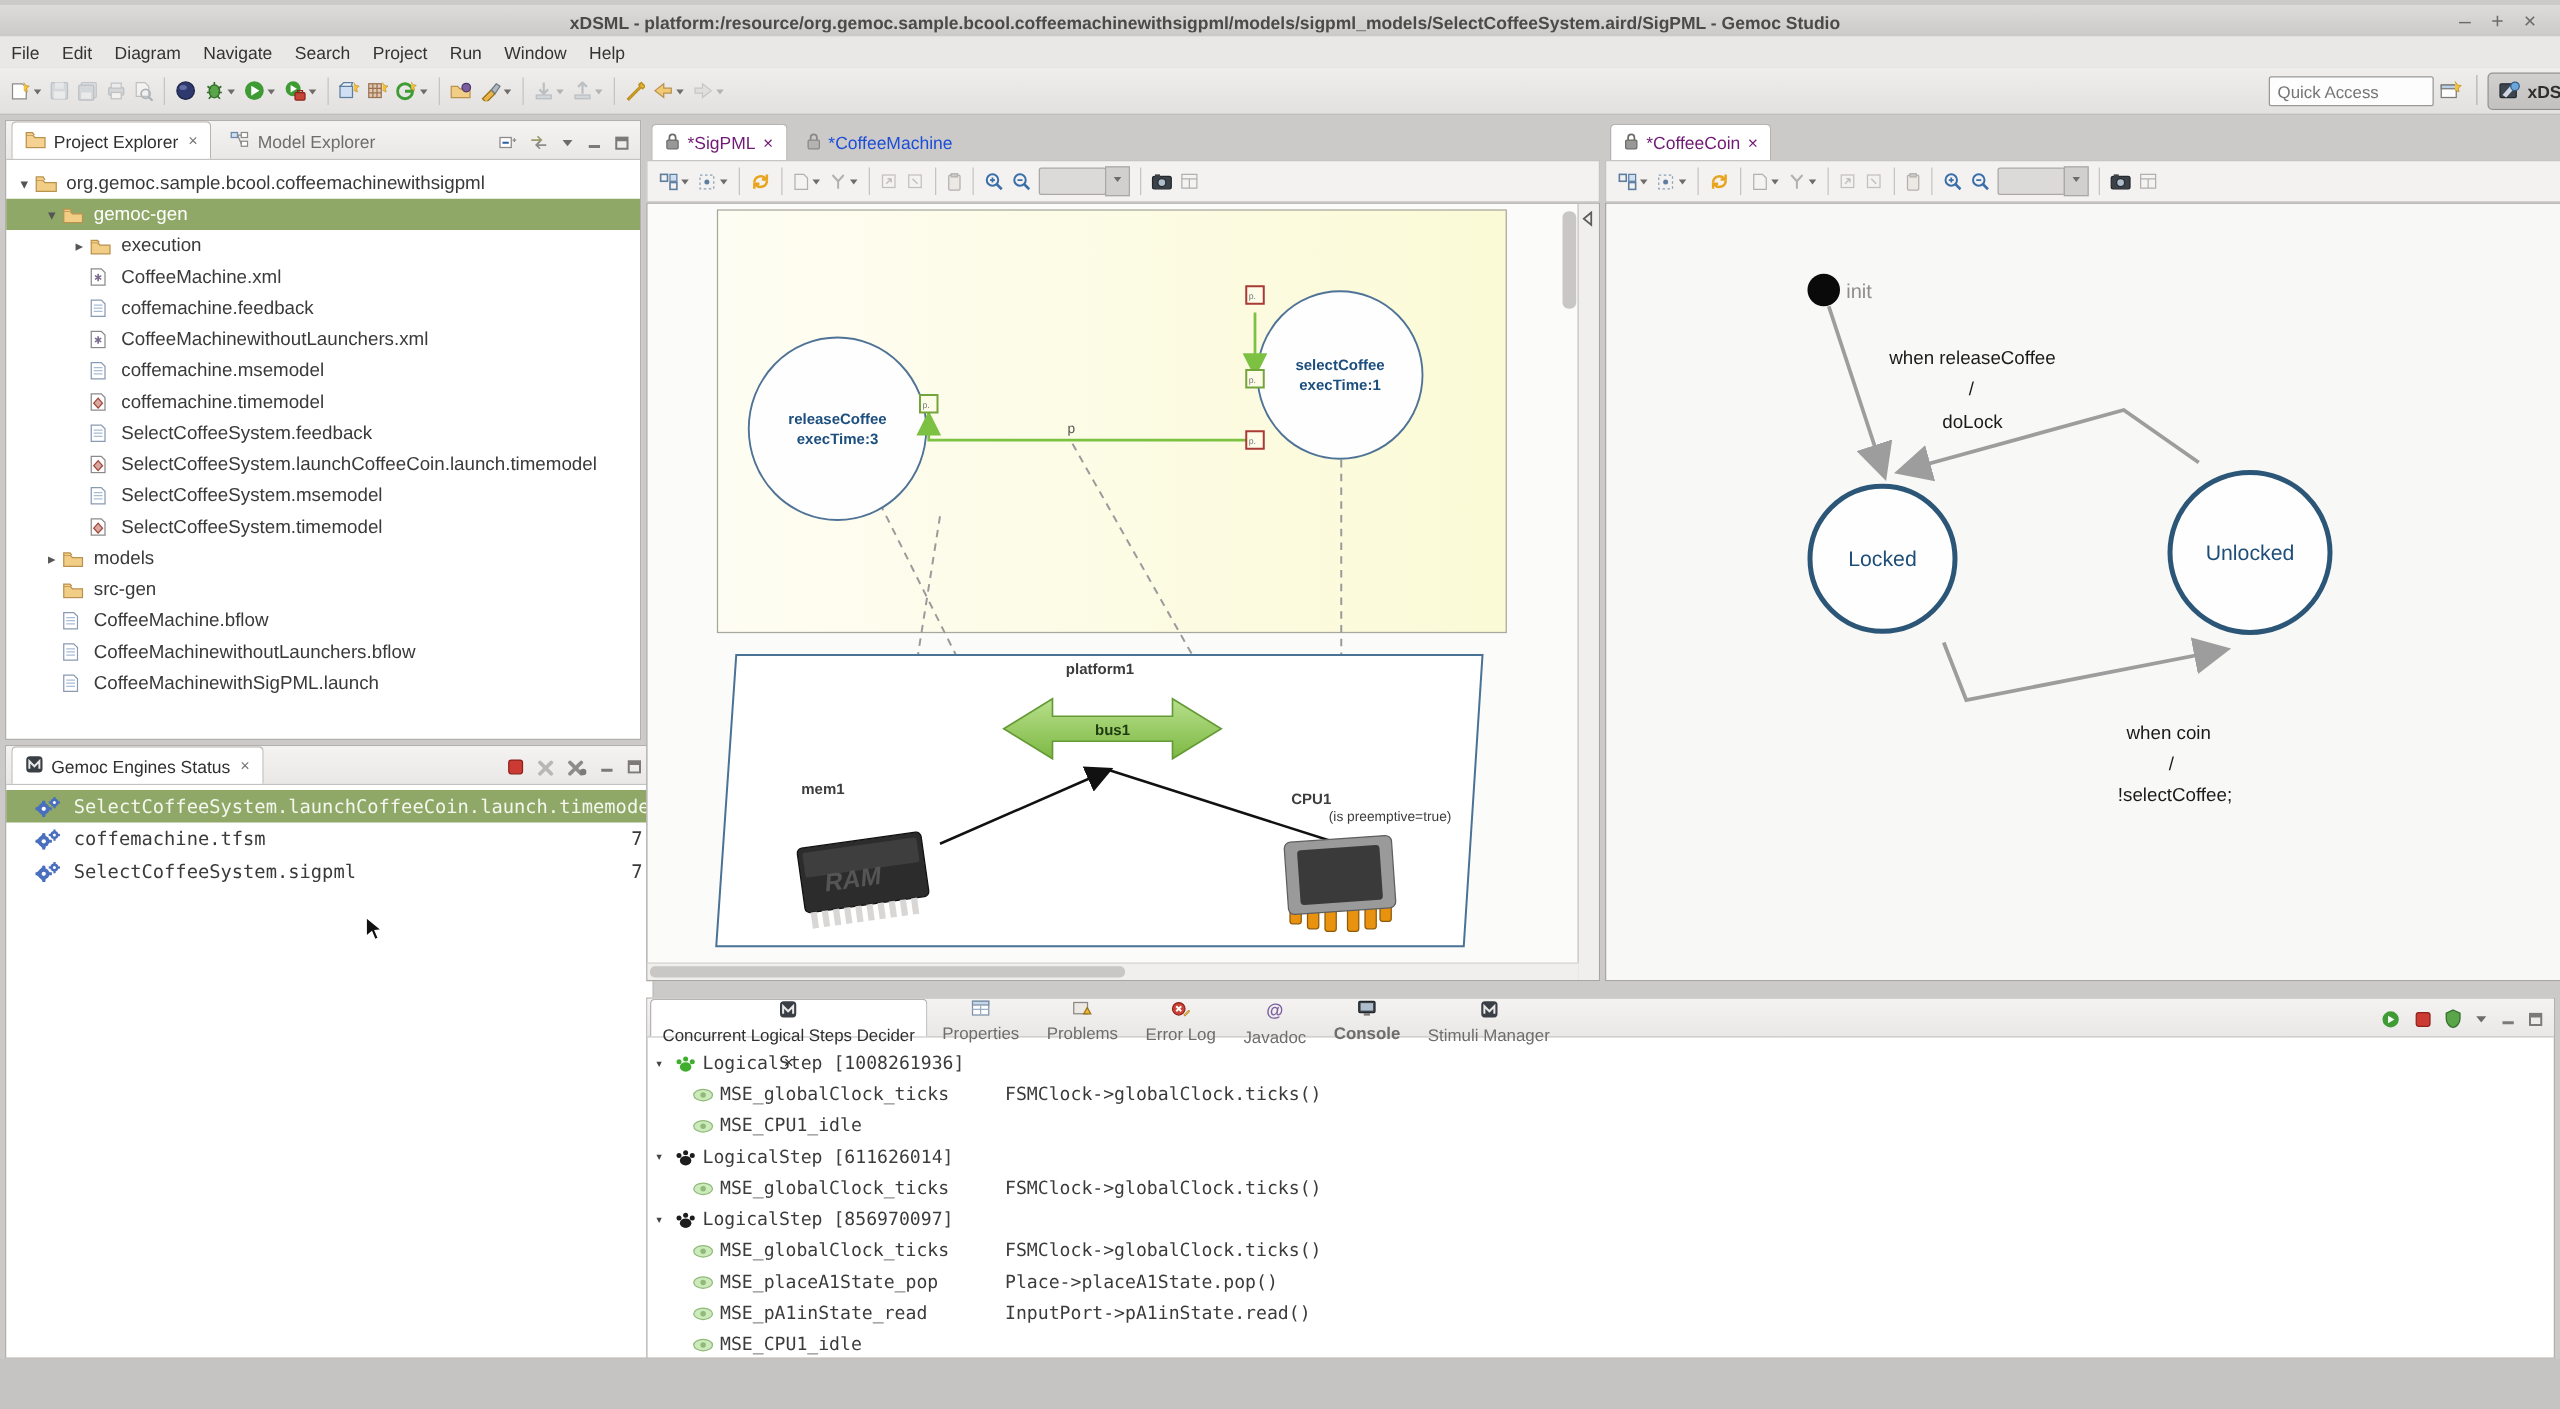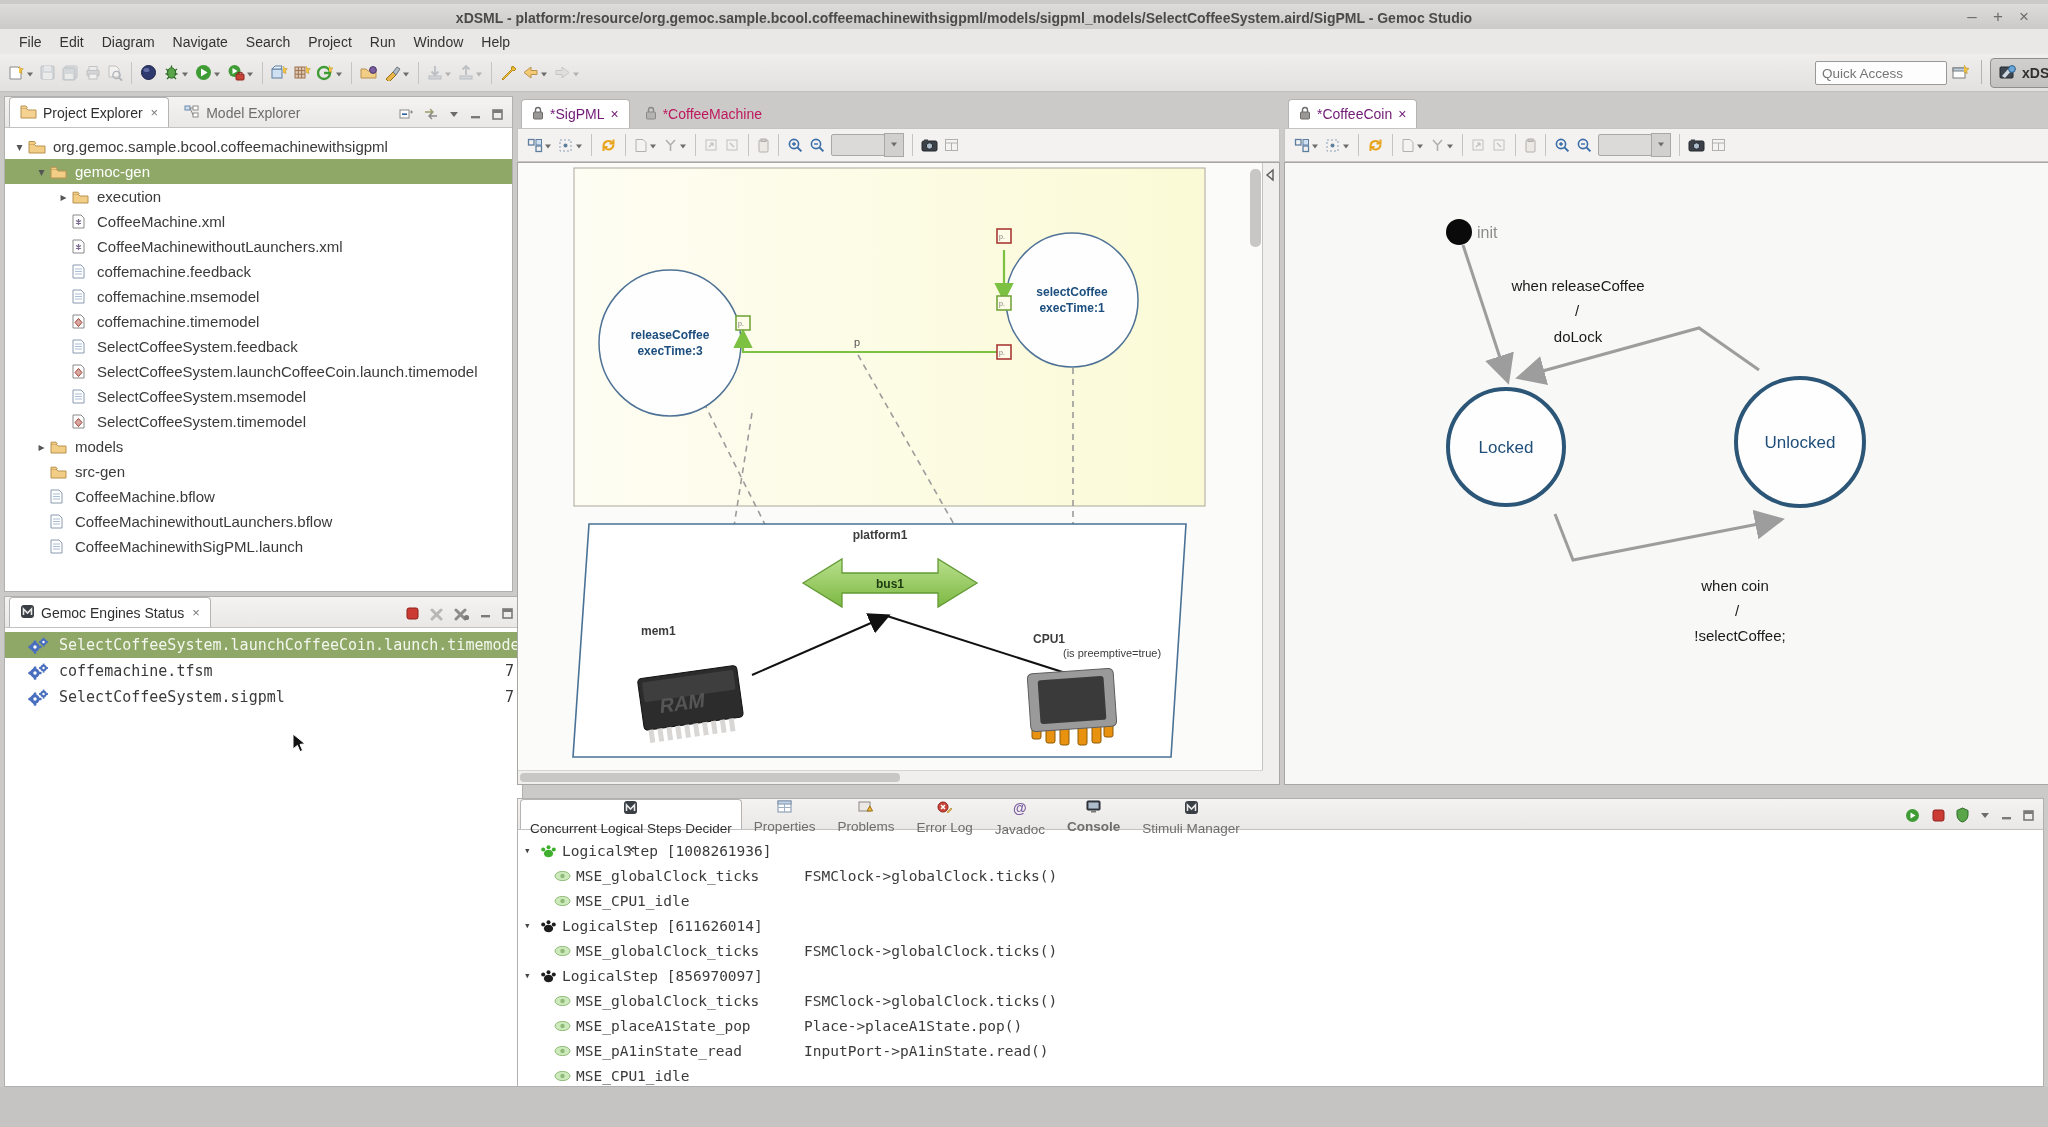--- a/index.html
+++ b/index.html
@@ -6,21 +6,21 @@
   #app{position:relative;width:2048px;height:1127px;overflow:hidden;
        font-family:"Liberation Sans",sans-serif;background:#cbcac8;
        -webkit-font-smoothing:antialiased;}
   .abs{position:absolute;}
   
   #titlebar{left:0;top:4px;width:2048px;height:29px;
     background:linear-gradient(#dddcda,#c9c7c5);border-bottom:1px solid #aeacaa;}
   #titlebar .title{position:absolute;left:0;right:120px;top:6px;text-align:center;
     font-size:14px;font-weight:bold;color:#4a4a48;white-space:nowrap;overflow:hidden;}
   .winctl{position:absolute;top:3px;font-size:17px;color:#6e6c6a;width:24px;text-align:center;cursor:default;}
-  #menubar{left:0;top:29px;width:2048px;height:25px;background:#e9e8e6;display:flex;align-items:center;padding-left:10px;box-sizing:border-box;}
+  #menubar{left:0;top:29px;width:2048px;height:25px;background:#e9e8e6;display:flex;align-items:center;box-sizing:border-box;}
   .menuitem{font-size:14px;color:#333;padding:3px 9px;border-radius:3px;}
   #toolbar{left:0;top:54px;width:2048px;height:38px;background:linear-gradient(#efeeec,#e3e1df);
     border-bottom:1px solid #c2c0be;display:flex;align-items:center;padding-left:6px;box-sizing:border-box;}
   .tbtn{display:inline-flex;align-items:center;height:26px;padding:0 2px;border-radius:3px;margin:0 1px;}
   .tbtn svg{display:block;}
   .tbtn .dd{margin-left:1px;}
   .tbtn.dis{opacity:.42;}
   .tsep{width:1px;height:22px;background:#c6c4c2;margin:0 5px;}
   #quickaccess{position:absolute;left:1815px;top:61px;width:118px;height:22px;border:1px solid #999;
     border-radius:2px;background:#fdfdfd;font-size:13.5px;color:#333;padding:0 6px;font-family:"Liberation Sans",sans-serif;}
@@ -44,21 +44,21 @@
   .erow{display:flex;align-items:center;height:26px;font-family:"DejaVu Sans Mono",monospace;font-size:15px;color:#3a3a3a;padding:0 8px 0 22px;}
   .erow .ticon{width:24px;display:inline-flex;flex:none;margin-right:8px;}
   .erow .cnt{margin-left:auto;}
   .erow.sel{background:#8fa868;color:#f4f7ee;}
   .erow.sel .cnt{color:#2e3324;}
   
   .editor{position:absolute;top:96px;height:689px;}
   .etabs{position:absolute;left:0;right:0;top:0;height:32px;display:flex;align-items:flex-end;}
   .etab{display:flex;align-items:center;gap:6px;height:28px;padding:0 10px;font-size:14px;background:#fff;
     border:1px solid #b6b4b2;border-bottom:none;border-radius:4px 4px 0 0;color:#701a75;margin-left:4px;}
-  .etab.inactive{background:transparent;border-color:transparent;color:#be185d;text-align:center;}
+  .etab.inactive{background:transparent;border-color:transparent;color:#1d4ed8;text-align:center;}
   .dtoolbar{position:absolute;left:0;right:0;top:32px;height:34px;background:#f3f2f0;border:1px solid #c6c4c2;
     box-sizing:border-box;display:flex;align-items:center;padding-left:6px;}
   .canvas{position:absolute;left:0;right:0;top:66px;bottom:0;background:#fbfbf9;border:1px solid #a8a6a4;box-sizing:border-box;overflow:hidden;}
   .palette{position:absolute;top:0;bottom:0;right:0;width:16px;background:#f0efed;border-left:1px solid #c6c4c2;}
   .vthumb{position:absolute;width:11px;border-radius:5px;background:#c9c7c5;}
   .hscroll{position:absolute;left:0;right:16px;bottom:0;height:13px;background:#f0efed;border-top:1px solid #d6d4d2;}
   .hthumb{position:absolute;left:2px;top:2px;width:380px;height:9px;border-radius:4px;background:#c9c7c5;}
   
   .btab{display:flex;align-items:center;gap:6px;height:29px;padding:0 9px;font-size:13.5px;background:transparent;color:#6f6d6b;border:1px solid transparent;border-bottom:none;border-radius:4px 4px 0 0;margin-left:2px;white-space:nowrap;flex-direction:column;}
   .btab.active{background:#fff;border-color:#b6b4b2;color:#2f2f2f;}
@@ -422,38 +422,38 @@
               </svg>
             </span>
           </span>
           <span class="tlabel">CoffeeMachine.xml</span>
         </div>
         <div class="trow" style="padding-left: 50px;">
           <span class="exp"></span>
           <span class="ticon">
             <span style="display:inline-flex;">
               <svg width="13" height="15">
+                <path d="M1 1 h8 l3 3 v10 H1z" fill="#fff" stroke="#8a9ab2"></path>
+                <path d="M3 5 h7 M3 7.5 h7 M3 10 h7" stroke="#a9bdd6"></path>
+              </svg>
+            </span>
+          </span>
+          <span class="tlabel">coffemachine.feedback</span>
+        </div>
+        <div class="trow" style="padding-left: 50px;">
+          <span class="exp"></span>
+          <span class="ticon">
+            <span style="display:inline-flex;">
+              <svg width="13" height="15">
                 <path d="M1 1 h8 l3 3 v10 H1z" fill="#fff" stroke="#8a8a8a"></path>
                 <path d="M6.5 5 v6 M4 6.5 l5 3 M9 6.5 l-5 3" stroke="#7a6a8e" stroke-width="1.3"></path>
               </svg>
             </span>
           </span>
           <span class="tlabel">CoffeeMachinewithoutLaunchers.xml</span>
-        </div>
-        <div class="trow" style="padding-left: 50px;">
-          <span class="exp"></span>
-          <span class="ticon">
-            <span style="display:inline-flex;">
-              <svg width="13" height="15">
-                <path d="M1 1 h8 l3 3 v10 H1z" fill="#fff" stroke="#8a9ab2"></path>
-                <path d="M3 5 h7 M3 7.5 h7 M3 10 h7" stroke="#a9bdd6"></path>
-              </svg>
-            </span>
-          </span>
-          <span class="tlabel">coffemachine.feedback</span>
         </div>
         <div class="trow" style="padding-left: 50px;">
           <span class="exp"></span>
           <span class="ticon">
             <span style="display:inline-flex;">
               <svg width="13" height="15">
                 <path d="M1 1 h8 l3 3 v10 H1z" fill="#fff" stroke="#8a9ab2"></path>
                 <path d="M3 5 h7 M3 7.5 h7 M3 10 h7" stroke="#a9bdd6"></path>
               </svg>
             </span>

